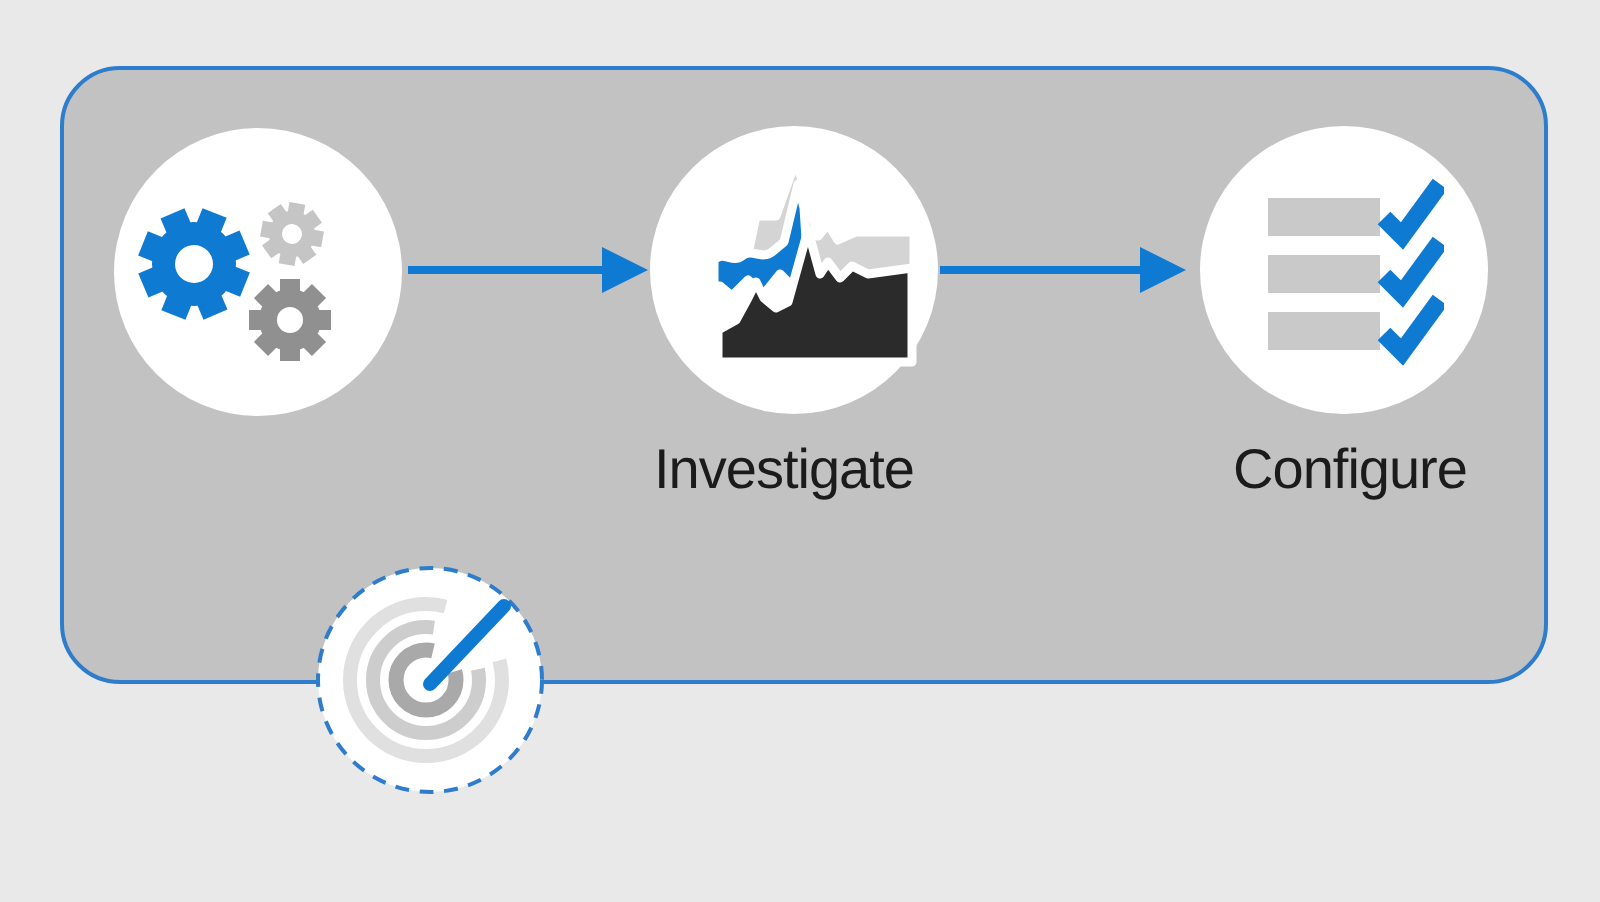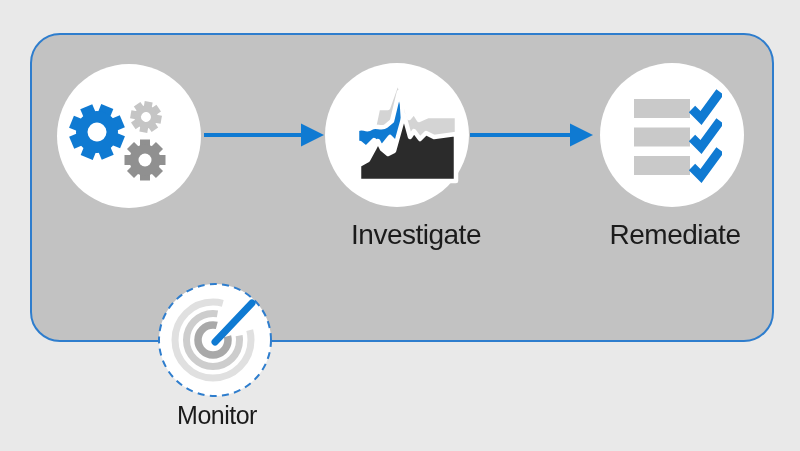--- a/index.html
+++ b/index.html
@@ -51,21 +51,21 @@
     position: absolute;
     top: 219px;
     width: 240px;
     text-align: center;
     font-size: 28px;
     letter-spacing: -0.5px;
     color: var(--label-color, #1b1b1b);
     white-space: nowrap;
   }
   #label-configure   { left: 5px;   }
-  #label-investigate { left: 296px; }
+  #label-investigate { left: 272px; }
   #label-remediate   { left: 555px; }
   .monitor-wrap {
     position: absolute;
     left: 155px;
     top: 280px;
     width: 120px;
     height: 120px;
   }
   .monitor-label {
     position: absolute;
@@ -152,28 +152,27 @@
       </g>
       <g style="stroke:var(--accent-blue,#0f7ad2);stroke-width:9;fill:none;stroke-linejoin:miter">
         <polyline points="58,10 67,19 86,-7" transform="translate(0,0)"></polyline>
         <polyline points="58,10 67,19 86,-7" transform="translate(0,29)"></polyline>
         <polyline points="58,10 67,19 86,-7" transform="translate(0,58)"></polyline>
       </g>
     </svg>
   </div>
 
   <div class="step-label" id="label-investigate">Investigate</div>
-  <div class="step-label" id="label-remediate">Remediate</div>
+  <div class="step-label" id="label-remediate">Configure</div>
 
   <div class="monitor-wrap">
     <svg width="120" height="120" viewBox="0 0 120 120">
       <circle cx="60" cy="60" r="56" style="fill:var(--circle-fill,#ffffff);stroke:var(--dashed-border-blue,#2e7dcd);stroke-width:2;stroke-dasharray:7 5.3"></circle>
       <g transform="translate(58,60)">
         <circle r="38" pathLength="360" style="fill:none;stroke:var(--radar-arc-outer,#e0e0e0);stroke-width:7;stroke-dasharray:285 60"></circle>
         <circle r="26.5" pathLength="360" style="fill:none;stroke:var(--radar-arc-middle,#cdcdcd);stroke-width:7;stroke-dasharray:280 70"></circle>
         <circle r="15" pathLength="360" style="fill:none;stroke:var(--radar-arc-inner,#a9a9a9);stroke-width:7.5;stroke-dasharray:285 60"></circle>
         <line x1="2" y1="2" x2="39" y2="-37" style="stroke:var(--accent-blue,#0f7ad2);stroke-width:7;stroke-linecap:round"></line>
       </g>
     </svg>
   </div>
-  <div class="monitor-label">Monitor</div>
 
 </div>
 
 </body></html>

